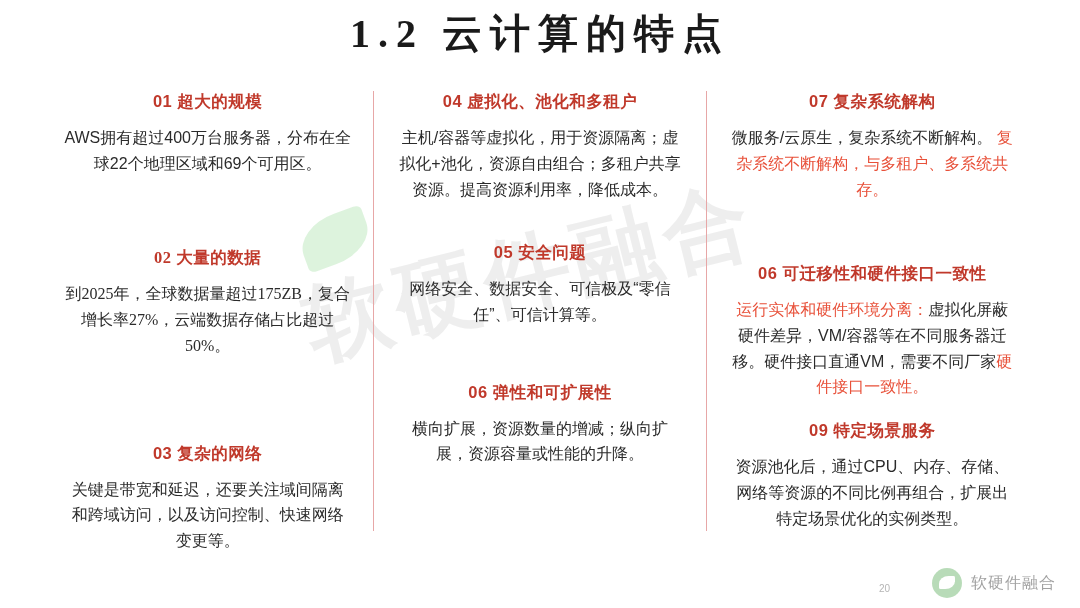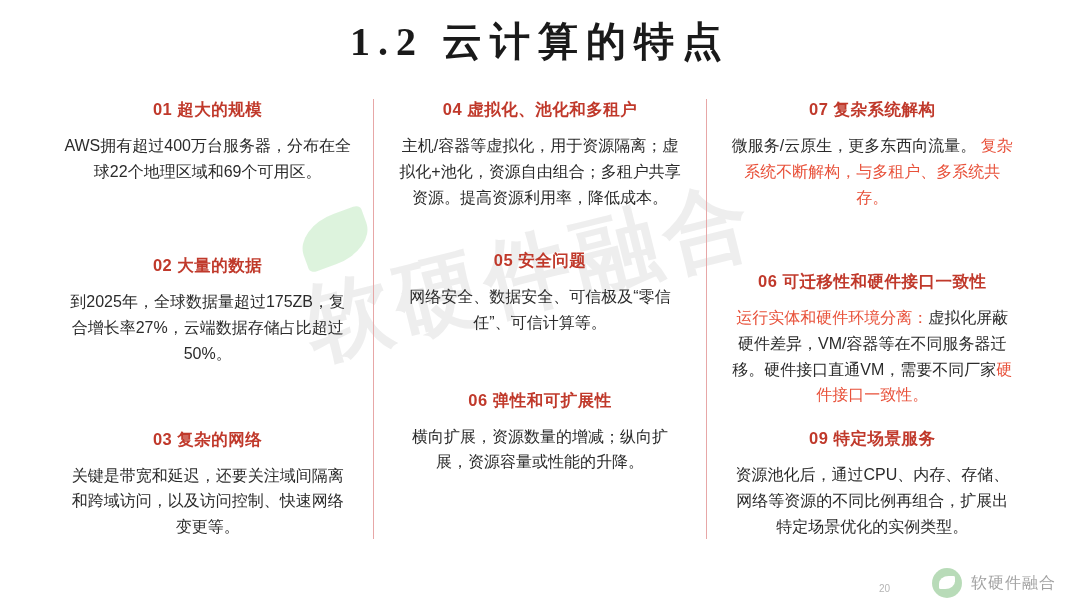--- a/index.html
+++ b/index.html
@@ -19,21 +19,21 @@
     width: 1080px;
     height: 608px;
     box-sizing: border-box;
   }
   .title {
     text-align: center;
     font-size: 40px;
     font-weight: bold;
     letter-spacing: 8px;
     color: #1a1a1a;
-    padding-top: 14px;
+    padding-top: 6px;
     font-family: "Liberation Serif", serif;
   }
   .watermark {
     position: absolute;
     left: 300px;
     top: 215px;
     font-size: 86px;
     color: rgba(170,170,170,0.20);
     font-weight: bold;
     letter-spacing: 6px;
@@ -85,21 +85,21 @@
   .card-body {
     color: #2b2b2b;
     font-size: 16px;
     line-height: 1.62;
     text-align: center;
   }
   .hl {
     color: #e8513a;
   }
   .col-1 .card:nth-child(1) { margin-bottom: 70px; }
-  .col-1 .card:nth-child(2) { margin-bottom: 62px; }
+  .col-1 .card:nth-child(2) { margin-bottom: 84px; font-family: Liberation Serif, serif; }
   .col-2 .card:nth-child(1) { margin-bottom: 39px; }
   .col-2 .card:nth-child(2) { margin-bottom: 54px; }
   .col-3 .card:nth-child(1) { margin-bottom: 60px; }
   .col-3 .card:nth-child(2) { margin-bottom: 20px; }
   .footer-wm {
     position: absolute;
     right: 24px;
     bottom: 10px;
     display: flex;
     align-items: center;
@@ -176,21 +176,21 @@
       <div class="card">
         <div class="card-title">06 弹性和可扩展性</div>
         <div class="card-body">横向扩展，资源数量的增减；纵向扩展，资源容量或性能的升降。</div>
       </div>
     </div>
 
     <div class="col col-3">
       <div class="card">
         <div class="card-title">07 复杂系统解构</div>
         <div class="card-body">
-          <span>微服务/云原生，更多东西向流量。</span>
+          <span>微服务/云原生，复杂系统不断解构。</span>
           <span class="hl">复杂系统不断解构，与多租户、多系统共存。</span>
         </div>
       </div>
       <div class="card">
         <div class="card-title">06 可迁移性和硬件接口一致性</div>
         <div class="card-body">
           <span class="hl">运行实体和硬件环境分离：</span><span>虚拟化屏蔽硬件差异，VM/容器等在不同服务器迁移。硬件接口直通VM，需要不同厂家</span><span class="hl">硬件接口一致性。</span>
         </div>
       </div>
       <div class="card">

